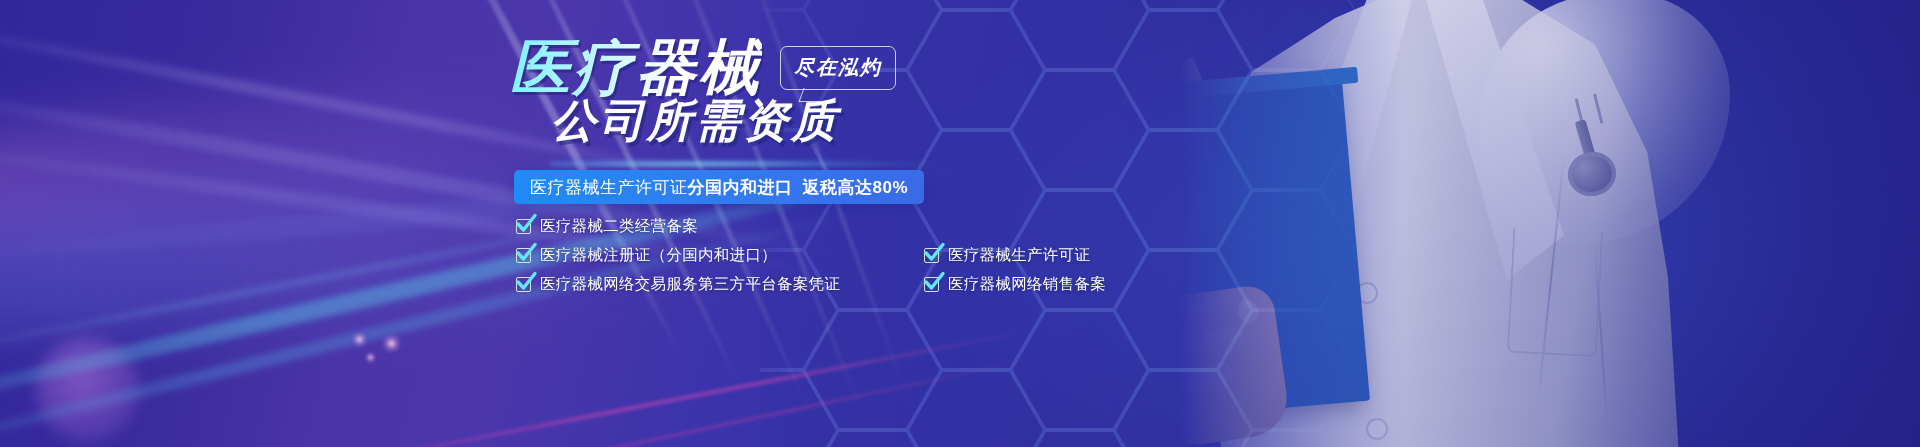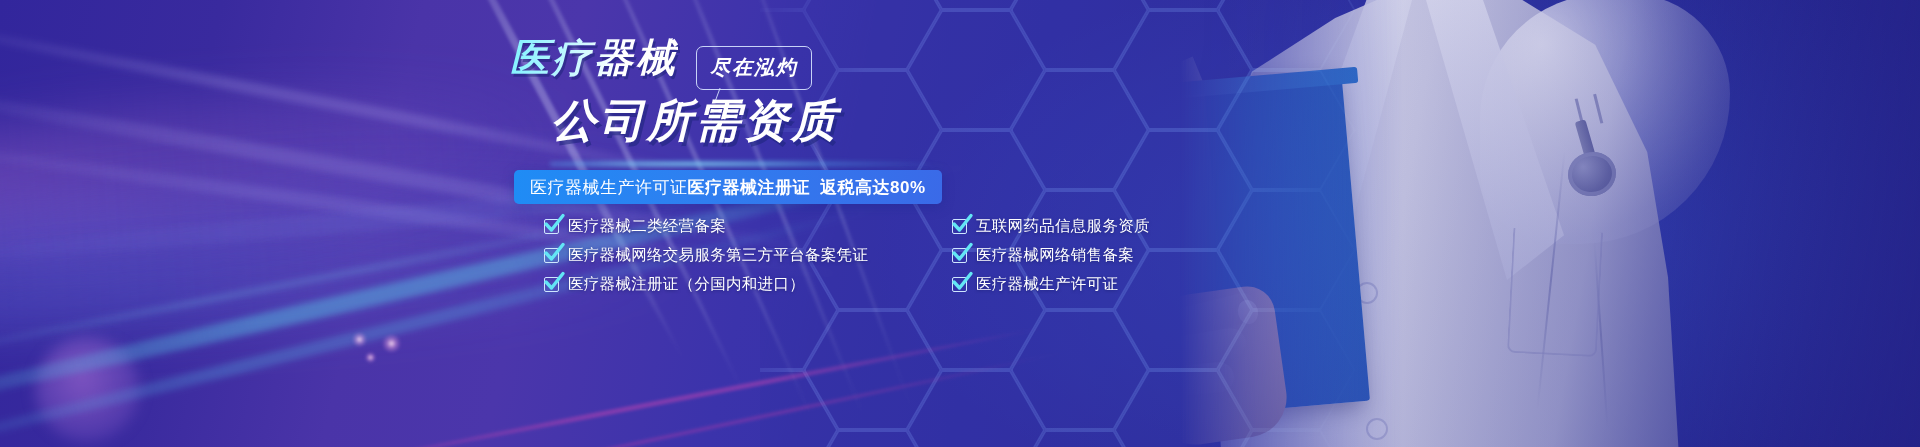--- a/index.html
+++ b/index.html
@@ -254,21 +254,21 @@
     width:780px; height:447px;
     z-index:20;
   }
 
   
   .h1-row{
     position:absolute; left:0; top:38px;
     display:flex; align-items:flex-start;
   }
   .h1{
-    font-size:39px;
+    font-size:60px;
     font-weight:bold;
     font-style:italic;
     letter-spacing:3px;
     line-height:1;
     background:linear-gradient(96deg,#7ff2ff 0%, #b6f6ff 30%, #ffffff 64%, #ffffff 100%);
     -webkit-background-clip:text;
     background-clip:text;
     color:transparent;
     -webkit-text-fill-color:transparent;
     filter:drop-shadow(2px 3px 0 rgba(20,30,110,0.45));
@@ -338,21 +338,21 @@
 
   
   .list{
     position:absolute; left:6px; top:216px;
     width:770px;
   }
   .list-row{
     display:flex;
     margin-bottom:8px;
   }
-  .col-a{ width:408px; display:flex;margin-left:28px; }
+  .col-a{ width:408px; display:flex; }
   .col-b{ display:flex; }
   .chk-item{
     display:flex; align-items:center;
     margin-right:22px;
     white-space:nowrap;
   }
   .chk-item:last-child{ margin-right:0; }
   .chk{
     position:relative;
     width:15px; height:15px;
@@ -487,45 +487,57 @@
     <div class="h1-row">
       <div class="h1">医疗器械</div>
       <div class="bubble">尽在泓灼</div>
     </div>
 
     <div class="h2">公司所需资质</div>
     <div class="underglow"></div>
 
     <div class="ribbon">
       <span>医疗器械生产许可证</span>
-      <span class="b">医疗器械注册证</span>
+      <span class="b">分国内和进口</span>
       <span class="sp"></span>
       <span class="b">返税高达80%</span>
     </div>
 
     <div class="list" id="list">
         <div class="list-row">
           <div class="col-a">
             <div class="chk-item">
               <span class="chk">
                 <svg viewBox="0 0 22 22">
                   <path d="M3 11 L8.5 17 L20 2.5" fill="none" stroke="#63e6f5" stroke-width="3.4" stroke-linecap="round" stroke-linejoin="round"></path>
                 </svg>
               </span>
               <span class="chk-label">医疗器械二类经营备案</span>
             </div>
           </div>
+        </div>
+        <div class="list-row">
+          <div class="col-a">
+            <div class="chk-item">
+              <span class="chk">
+                <svg viewBox="0 0 22 22">
+                  <path d="M3 11 L8.5 17 L20 2.5" fill="none" stroke="#63e6f5" stroke-width="3.4" stroke-linecap="round" stroke-linejoin="round"></path>
+                </svg>
+              </span>
+              <span class="chk-label">医疗器械注册证（分国内和进口）</span>
+            </div>
+          </div>
           <div class="col-b">
             <div class="chk-item">
               <span class="chk">
                 <svg viewBox="0 0 22 22">
                   <path d="M3 11 L8.5 17 L20 2.5" fill="none" stroke="#63e6f5" stroke-width="3.4" stroke-linecap="round" stroke-linejoin="round"></path>
                 </svg>
               </span>
-              <span class="chk-label">互联网药品信息服务资质</span>
+              <span class="chk-label">医疗器械生产许可证</span>
             </div>
           </div>
         </div>
         <div class="list-row">
           <div class="col-a">
             <div class="chk-item">
               <span class="chk">
                 <svg viewBox="0 0 22 22">
                   <path d="M3 11 L8.5 17 L20 2.5" fill="none" stroke="#63e6f5" stroke-width="3.4" stroke-linecap="round" stroke-linejoin="round"></path>
                 </svg>
@@ -537,38 +549,16 @@
             <div class="chk-item">
               <span class="chk">
                 <svg viewBox="0 0 22 22">
                   <path d="M3 11 L8.5 17 L20 2.5" fill="none" stroke="#63e6f5" stroke-width="3.4" stroke-linecap="round" stroke-linejoin="round"></path>
                 </svg>
               </span>
               <span class="chk-label">医疗器械网络销售备案</span>
             </div>
           </div>
         </div>
-        <div class="list-row">
-          <div class="col-a">
-            <div class="chk-item">
-              <span class="chk">
-                <svg viewBox="0 0 22 22">
-                  <path d="M3 11 L8.5 17 L20 2.5" fill="none" stroke="#63e6f5" stroke-width="3.4" stroke-linecap="round" stroke-linejoin="round"></path>
-                </svg>
-              </span>
-              <span class="chk-label">医疗器械注册证（分国内和进口）</span>
-            </div>
-          </div>
-          <div class="col-b">
-            <div class="chk-item">
-              <span class="chk">
-                <svg viewBox="0 0 22 22">
-                  <path d="M3 11 L8.5 17 L20 2.5" fill="none" stroke="#63e6f5" stroke-width="3.4" stroke-linecap="round" stroke-linejoin="round"></path>
-                </svg>
-              </span>
-              <span class="chk-label">医疗器械生产许可证</span>
-            </div>
-          </div>
-        </div>
       </div>
 
   </div>
 </div>
 
 </body></html>

